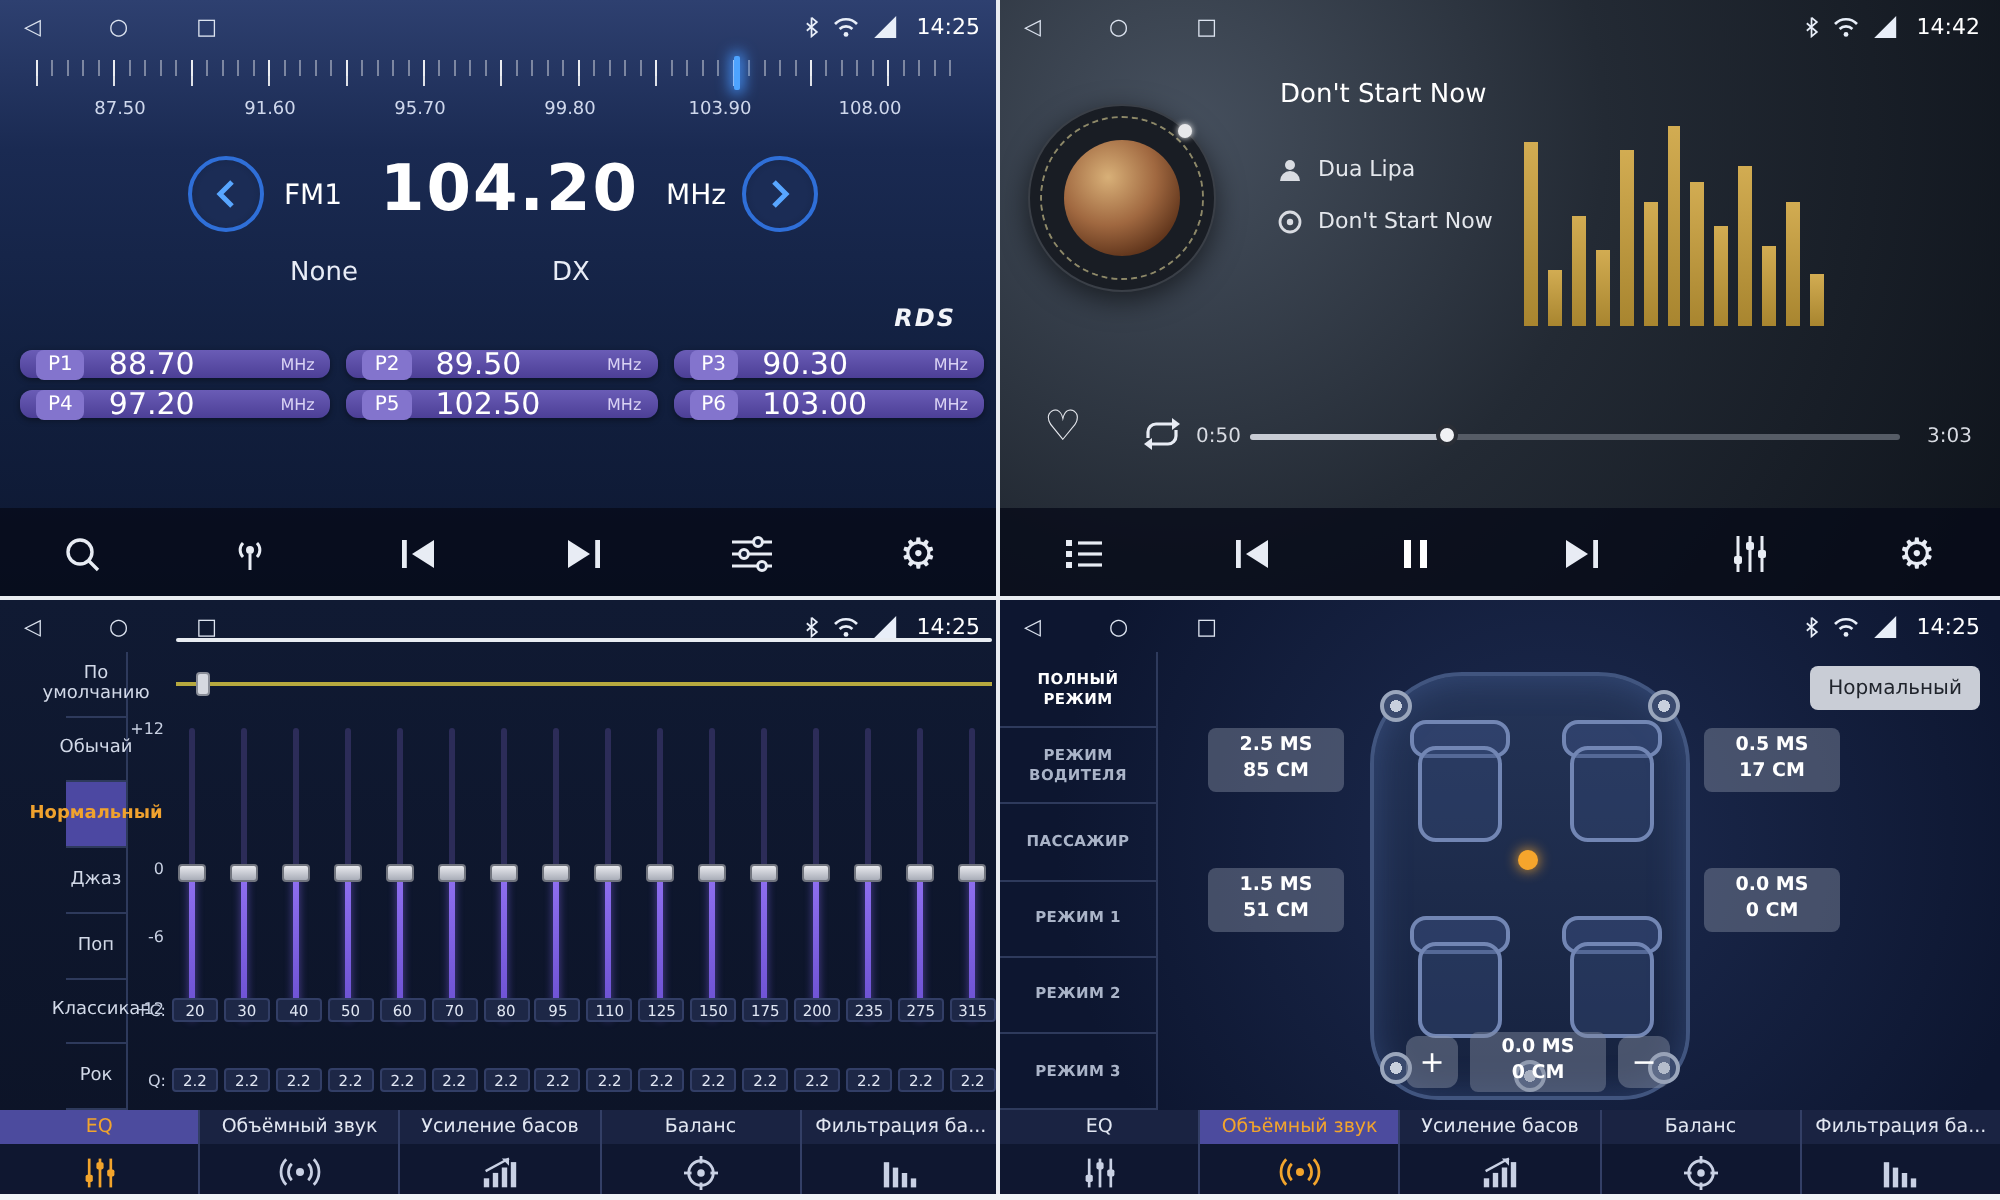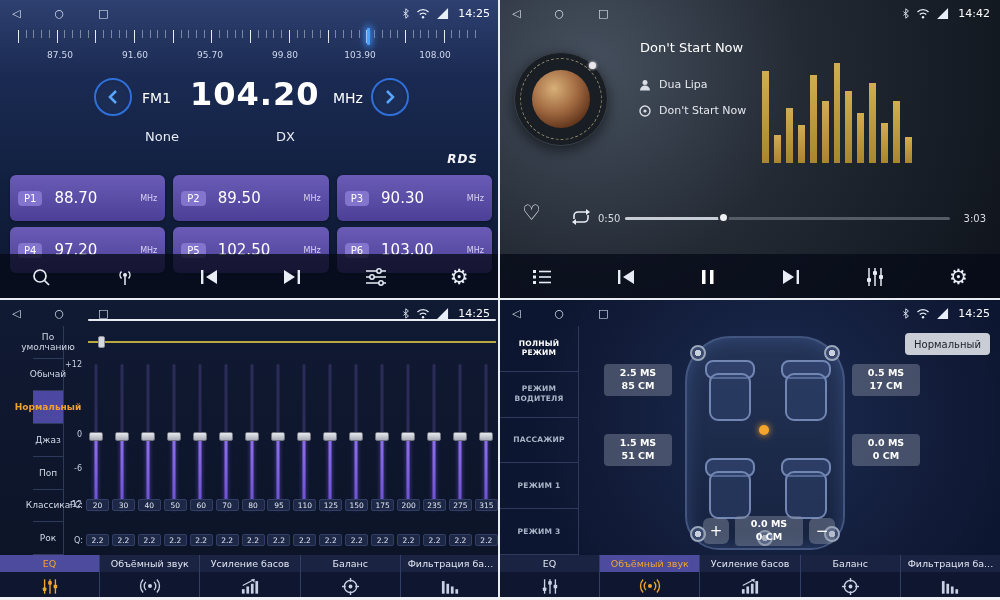--- a/index.html
+++ b/index.html
@@ -33,21 +33,21 @@
   .ruler-labels span{position:absolute;top:20px;transform:translateX(-50%);font-size:9px;color:#cfd8ec;white-space:nowrap;}
   .tune-btn{position:absolute;width:38px;height:38px;border-radius:50%;top:78px;border:2px solid #2f6fd8;background:radial-gradient(circle,#1b2c55 55%,#152448 100%);display:flex;align-items:center;justify-content:center;}
   .tune-prev{left:94px;}.tune-next{left:371px;}
   .band-label{position:absolute;left:142px;top:90px;font-size:14px;color:#fff;text-align:right;}
   .freq-big{position:absolute;left:190px;top:75px;width:120px;text-align:center;font-size:32px;font-weight:bold;color:#fff;letter-spacing:1px;}
   .freq-unit{position:absolute;left:333px;top:90px;font-size:14px;color:#fff;}
   .station-label{position:absolute;left:132px;top:129px;width:60px;text-align:center;font-size:13px;color:#e8ecf6;}
   .dx-label{position:absolute;left:276px;top:129px;font-size:13px;color:#e8ecf6;}
   .rds-badge{position:absolute;right:22px;top:152px;font-size:12px;font-style:italic;font-weight:bold;color:#f2f4f9;letter-spacing:1px;}
   .preset-grid{position:absolute;left:10px;right:8px;top:175px;display:grid;grid-template-columns:repeat(3,1fr);gap:6px 8px;}
-  .preset{height:46px;border-radius:6px;background:linear-gradient(180deg,#6a5cb6,#4c3f96);display:flex;align-items:center;padding:0 8px;box-shadow:0 1px 3px rgba(0,0,0,.4);}
+  .preset{height:14px;border-radius:6px;background:linear-gradient(180deg,#6a5cb6,#4c3f96);display:flex;align-items:center;padding:0 8px;box-shadow:0 1px 3px rgba(0,0,0,.4);}
   .preset-chip{background:#8374cd;color:#fff;font-size:10px;padding:2px 6px;border-radius:4px;}
   .preset-freq{color:#fff;font-size:15px;margin-left:12px;}
   .preset-unit{color:#d9d2f4;font-size:8px;margin-left:auto;}
   .toolbar{position:absolute;left:0;bottom:0;width:100%;height:46px;background:rgba(6,10,24,.78);display:flex;align-items:center;justify-content:space-around;z-index:5;}
   .tbtn{display:flex;align-items:center;justify-content:center;height:100%;padding:0 6px;}
   .band-btn-label{color:#fff;font-size:15px;letter-spacing:1px;}
   .gear{color:#e8ecf4;font-size:21px;line-height:1;}
 
   
   .album{position:absolute;left:14px;top:52px;width:94px;height:94px;border-radius:50%;background:#191d24;border:1px solid #3a3f47;box-shadow:0 4px 14px rgba(0,0,0,.55);}
@@ -648,20 +648,21 @@
         </svg>
         <span class="stime">14:25</span>
       </div>
     </div>
 
   <div class="sur-side" id="surModes">
       <div class="sur-item active">ПОЛНЫЙ РЕЖИМ</div>
       <div class="sur-item">РЕЖИМ ВОДИТЕЛЯ</div>
       <div class="sur-item">ПАССАЖИР</div>
       <div class="sur-item">РЕЖИМ 1</div>
+      <div class="sur-item">РЕЖИМ 2</div>
       <div class="sur-item">РЕЖИМ 3</div>
     </div>
 
   <div class="normal-btn">Нормальный</div>
 
   <div class="car">
     <div class="seat seat-fl"></div>
     <div class="seat seat-fr"></div>
     <div class="seat seat-rl"></div>
     <div class="seat seat-rr"></div>

